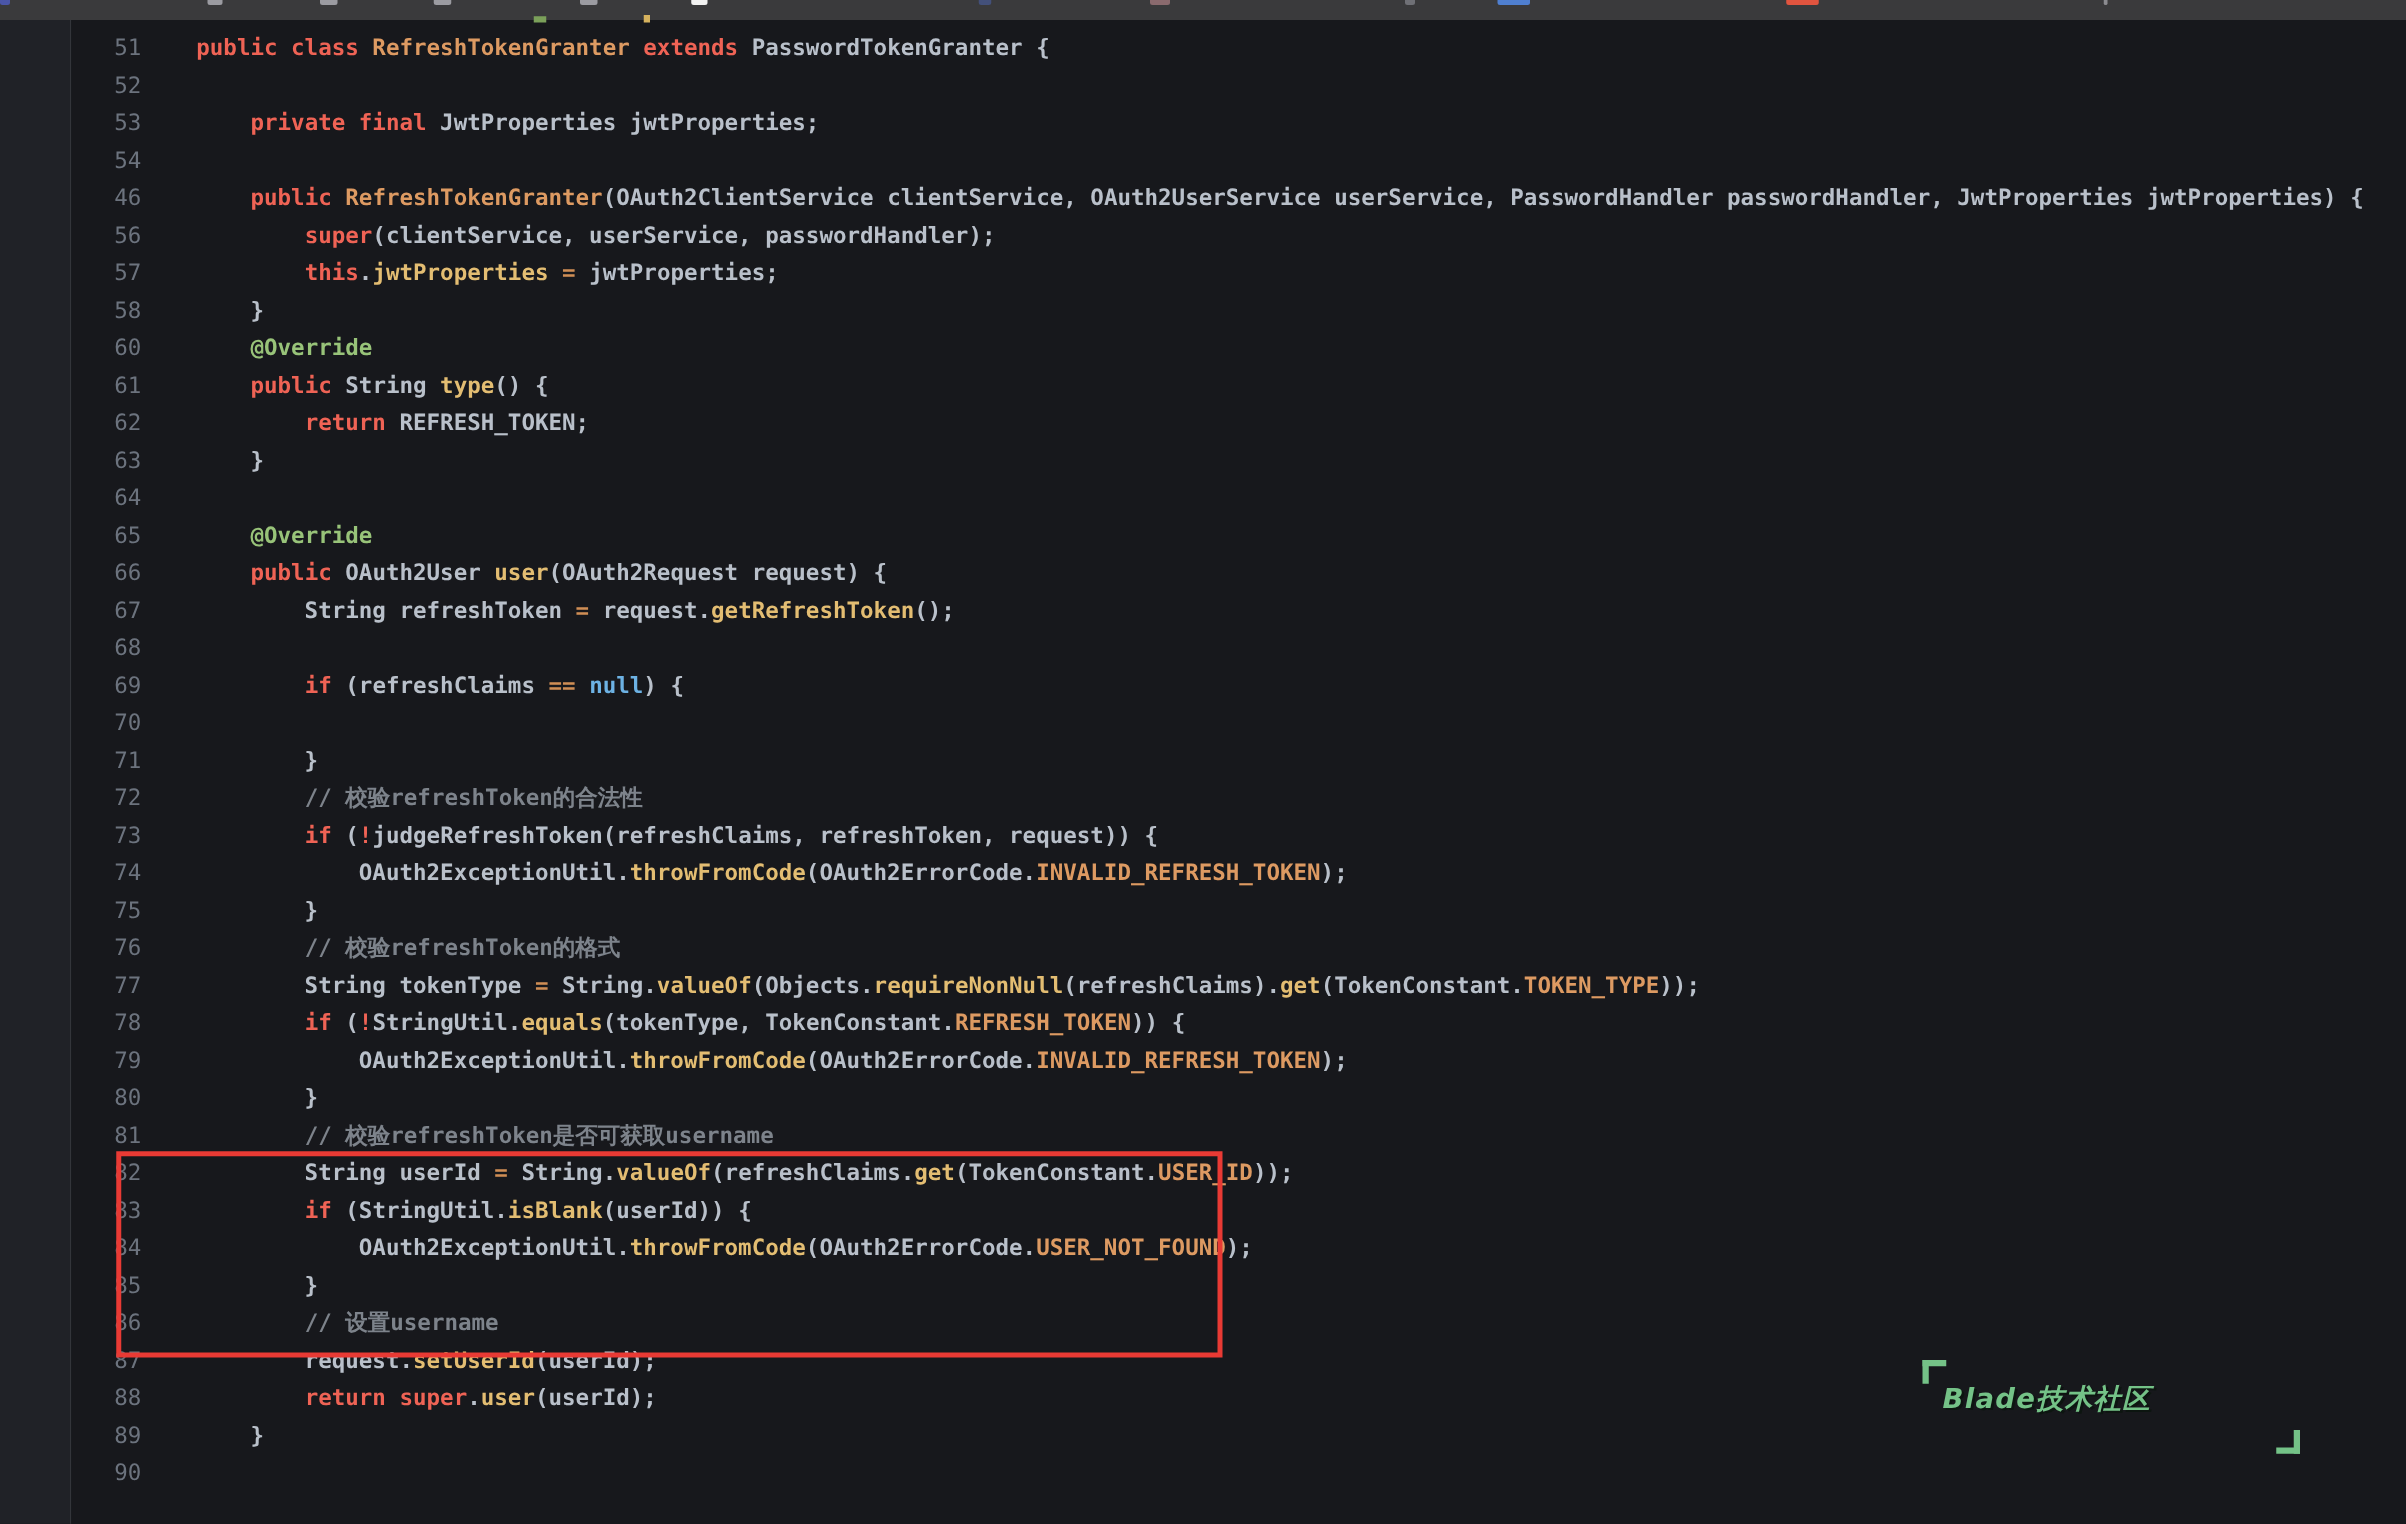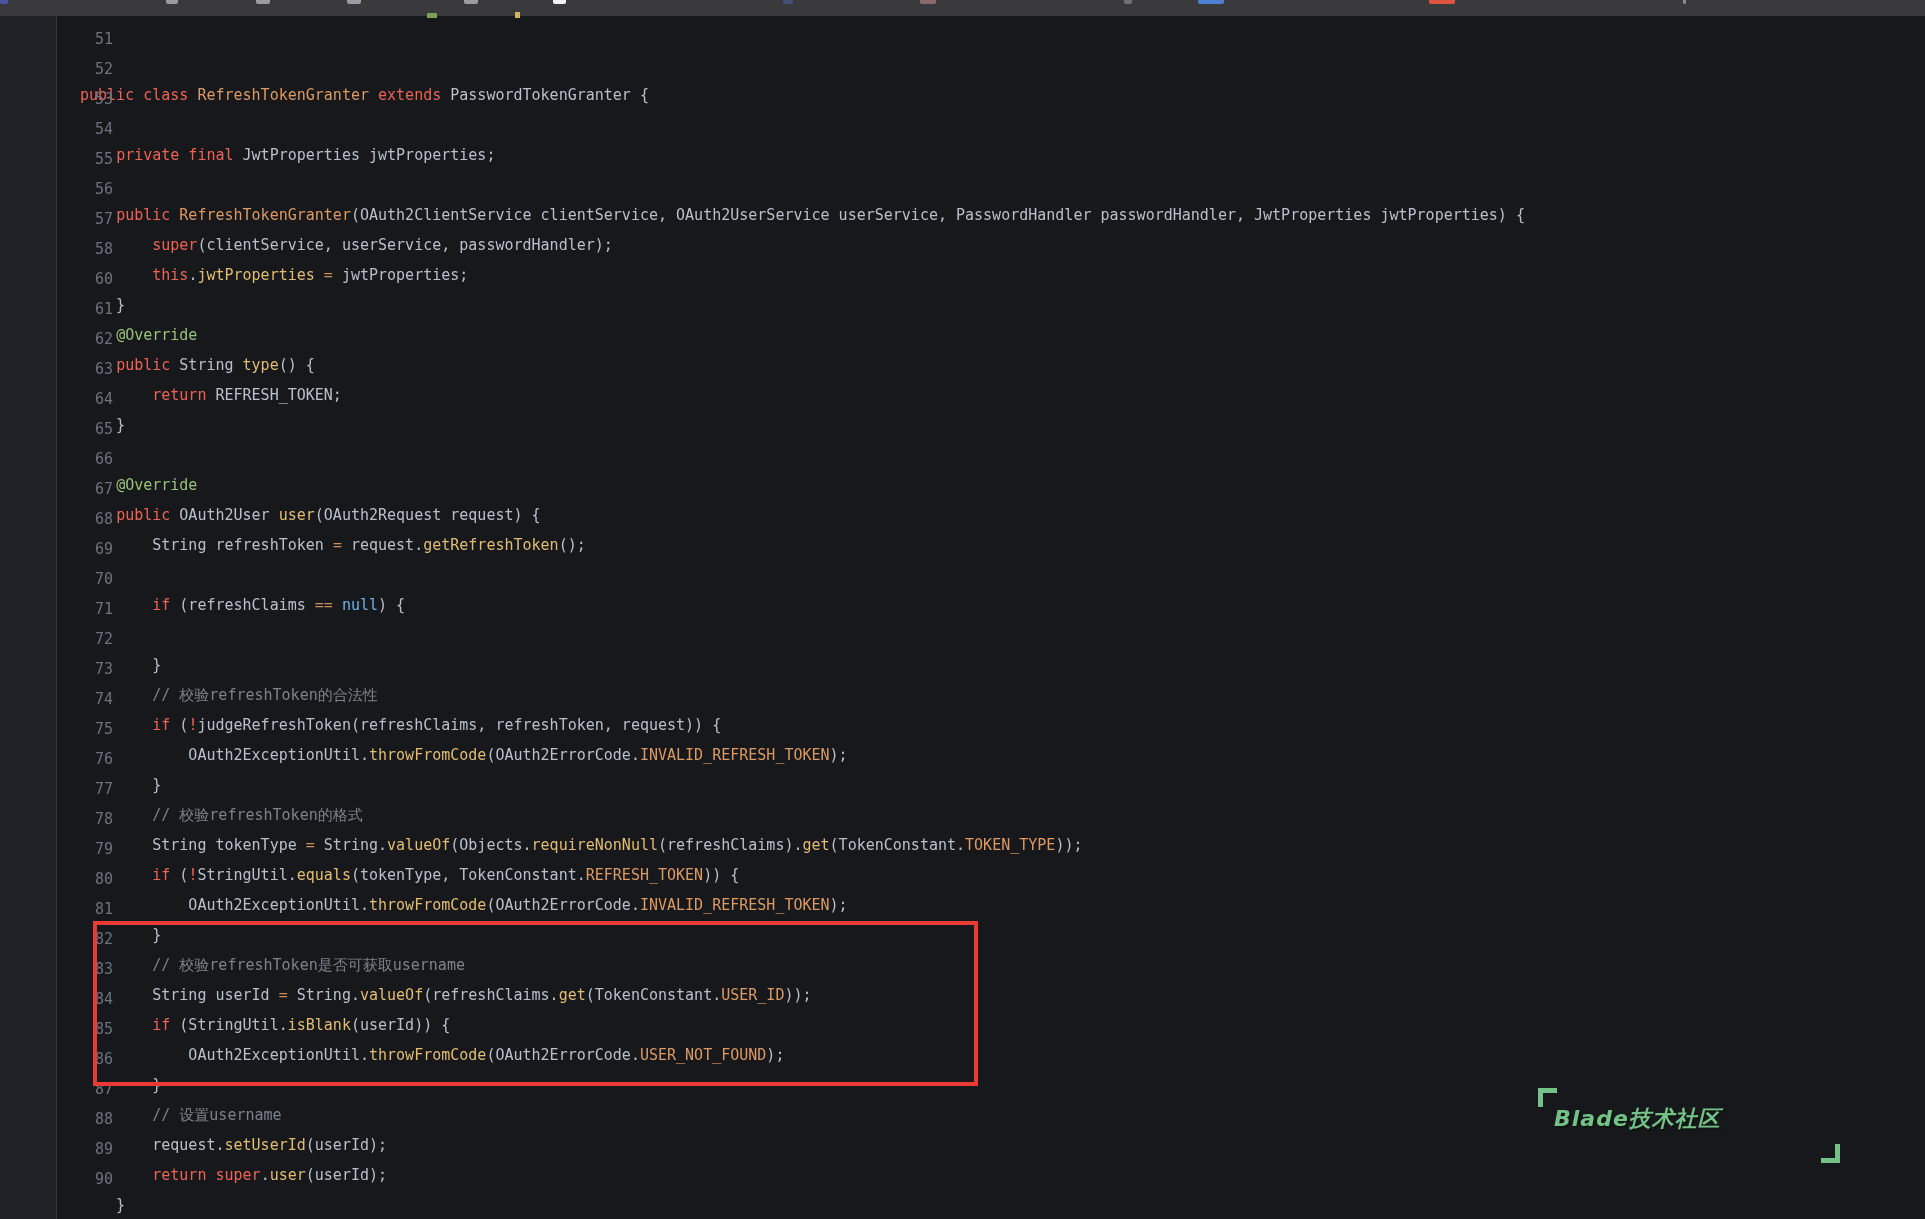--- a/index.html
+++ b/index.html
@@ -12,23 +12,23 @@
   html,body{width:1925px;height:1219px;overflow:hidden;}
   body{background:var(--bg);font-family:"DejaVu Sans Mono","Liberation Mono",monospace;}
 
   .titlebar{position:absolute;left:0;top:0;width:1925px;height:16px;background:var(--titlebar);}
   .tab-fragment{position:absolute;top:0;height:4px;border-radius:0 0 2px 2px;}
 
   .sidebar{position:absolute;left:0;top:16px;width:57px;height:1203px;background:var(--sidebar);border-right:1px solid var(--border);}
 
   .editor{position:absolute;left:57px;top:16px;right:0;bottom:0;background:var(--bg);}
   .code-lines{position:absolute;left:0;top:8px;right:0;}
-  .row{display:flex;height:30px;line-height:30px;font-size:15px;white-space:pre;flex-direction:column;}
+  .row{display:flex;height:30px;line-height:30px;font-size:18px;white-space:pre;}
   .ln{display:inline-block;width:56px;text-align:right;color:var(--gutter);flex:0 0 56px;}
-  .code{margin-left:23px;color:var(--plain);}
+  .code{margin-left:44px;color:var(--plain);font-weight:bold;}
   .tk-p{color:var(--plain);}
   .tk-k{color:var(--kw);}
   .tk-s{color:var(--orange);}
   .tk-m{color:var(--method);}
   .tk-a{color:var(--anno);}
   .tk-c{color:var(--comment);}
   .tk-o{color:var(--op);}
   .tk-n{color:var(--nullc);}
 
   .clipped-fragment{position:absolute;}
@@ -61,21 +61,21 @@
   </div>
 
 <div class="sidebar"></div>
 
 <div class="editor">
   <div class="code-lines">
       <div class="row"><span class="ln">51</span><span class="code"><span class="tk-k">public class </span><span class="tk-s">RefreshTokenGranter</span><span class="tk-p"> </span><span class="tk-k">extends</span><span class="tk-p"> PasswordTokenGranter {</span></span></div>
       <div class="row"><span class="ln">52</span><span class="code"></span></div>
       <div class="row"><span class="ln">53</span><span class="code"><span class="tk-p">    </span><span class="tk-k">private final</span><span class="tk-p"> JwtProperties jwtProperties;</span></span></div>
       <div class="row"><span class="ln">54</span><span class="code"></span></div>
-      <div class="row"><span class="ln">55</span><span class="code"><span class="tk-p">    </span><span class="tk-k">public</span><span class="tk-p"> </span><span class="tk-s">RefreshTokenGranter</span><span class="tk-p">(OAuth2ClientService clientService, OAuth2UserService userService, PasswordHandler passwordHandler, JwtProperties jwtProperties) {</span></span></div>
+      <div class="row"><span class="ln">46</span><span class="code"><span class="tk-p">    </span><span class="tk-k">public</span><span class="tk-p"> </span><span class="tk-s">RefreshTokenGranter</span><span class="tk-p">(OAuth2ClientService clientService, OAuth2UserService userService, PasswordHandler passwordHandler, JwtProperties jwtProperties) {</span></span></div>
       <div class="row"><span class="ln">56</span><span class="code"><span class="tk-p">        </span><span class="tk-k">super</span><span class="tk-p">(clientService, userService, passwordHandler);</span></span></div>
       <div class="row"><span class="ln">57</span><span class="code"><span class="tk-p">        </span><span class="tk-k">this</span><span class="tk-p">.</span><span class="tk-m">jwtProperties</span><span class="tk-p"> </span><span class="tk-o">=</span><span class="tk-p"> jwtProperties;</span></span></div>
       <div class="row"><span class="ln">58</span><span class="code"><span class="tk-p">    }</span></span></div>
       <div class="row"><span class="ln">60</span><span class="code"><span class="tk-p">    </span><span class="tk-a">@Override</span></span></div>
       <div class="row"><span class="ln">61</span><span class="code"><span class="tk-p">    </span><span class="tk-k">public</span><span class="tk-p"> String </span><span class="tk-m">type</span><span class="tk-p">() {</span></span></div>
       <div class="row"><span class="ln">62</span><span class="code"><span class="tk-p">        </span><span class="tk-k">return</span><span class="tk-p"> REFRESH_TOKEN;</span></span></div>
       <div class="row"><span class="ln">63</span><span class="code"><span class="tk-p">    }</span></span></div>
       <div class="row"><span class="ln">64</span><span class="code"></span></div>
       <div class="row"><span class="ln">65</span><span class="code"><span class="tk-p">    </span><span class="tk-a">@Override</span></span></div>
       <div class="row"><span class="ln">66</span><span class="code"><span class="tk-p">    </span><span class="tk-k">public</span><span class="tk-p"> OAuth2User </span><span class="tk-m">user</span><span class="tk-p">(OAuth2Request request) {</span></span></div>

